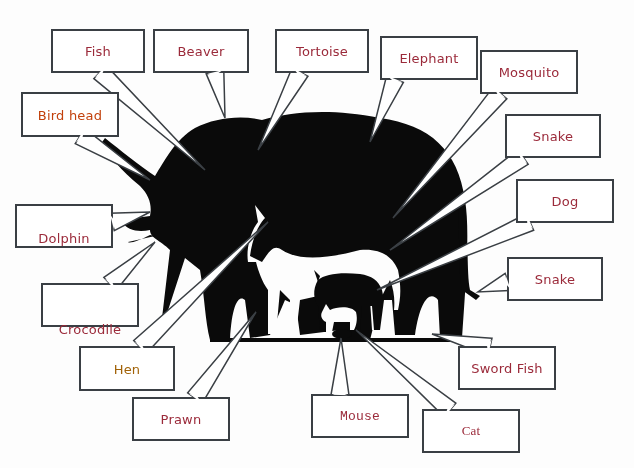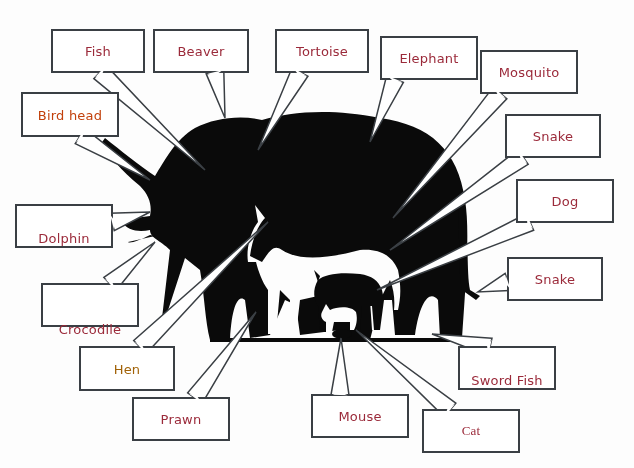--- a/index.html
+++ b/index.html
@@ -97,17 +97,17 @@
       <div class="label-text" style="left: 429px; top: 58px; color: rgb(155, 42, 58);">Elephant</div>
       <div class="label-text" style="left: 529px; top: 72px; color: rgb(155, 42, 58);">Mosquito</div>
       <div class="label-text" style="left: 553px; top: 136px; color: rgb(155, 42, 58);">Snake</div>
       <div class="label-text" style="left: 565px; top: 201px; color: rgb(155, 42, 58);">Dog</div>
       <div class="label-text" style="left: 555px; top: 279px; color: rgb(155, 42, 58);">Snake</div>
       <div class="label-text" style="left: 70px; top: 114.5px; color: #c2410c;">Bird head</div>
       <div class="label-text" style="left: 64px; top: 238px; color: rgb(155, 42, 58);">Dolphin</div>
       <div class="label-text" style="left: 90px; top: 305px; color: rgb(155, 42, 58); margin-top: 24px;">Crocodile</div>
       <div class="label-text" style="left: 127px; top: 368.5px; color: #a16207;">Hen</div>
       <div class="label-text" style="left: 181px; top: 419px; color: rgb(155, 42, 58);">Prawn</div>
-      <div class="label-text" style="left: 360px; top: 416px; color: rgb(155, 42, 58);">Mouse</div>
+      <div class="label-text" style="left: 360px; top: 416px; color: rgb(155, 42, 58); font-family: Liberation Mono, monospace;">Mouse</div>
       <div class="label-text" style="left: 471px; top: 431px; color: rgb(155, 42, 58); font-family: Liberation Serif, serif;">Cat</div>
-      <div class="label-text" style="left: 507px; top: 380px; color: rgb(155, 42, 58); text-align: center;">Sword Fish</div>
+      <div class="label-text" style="left: 507px; top: 368px; color: rgb(155, 42, 58); text-align: center;">Sword Fish</div>
     </div>
 </div>
 
 </body></html>

